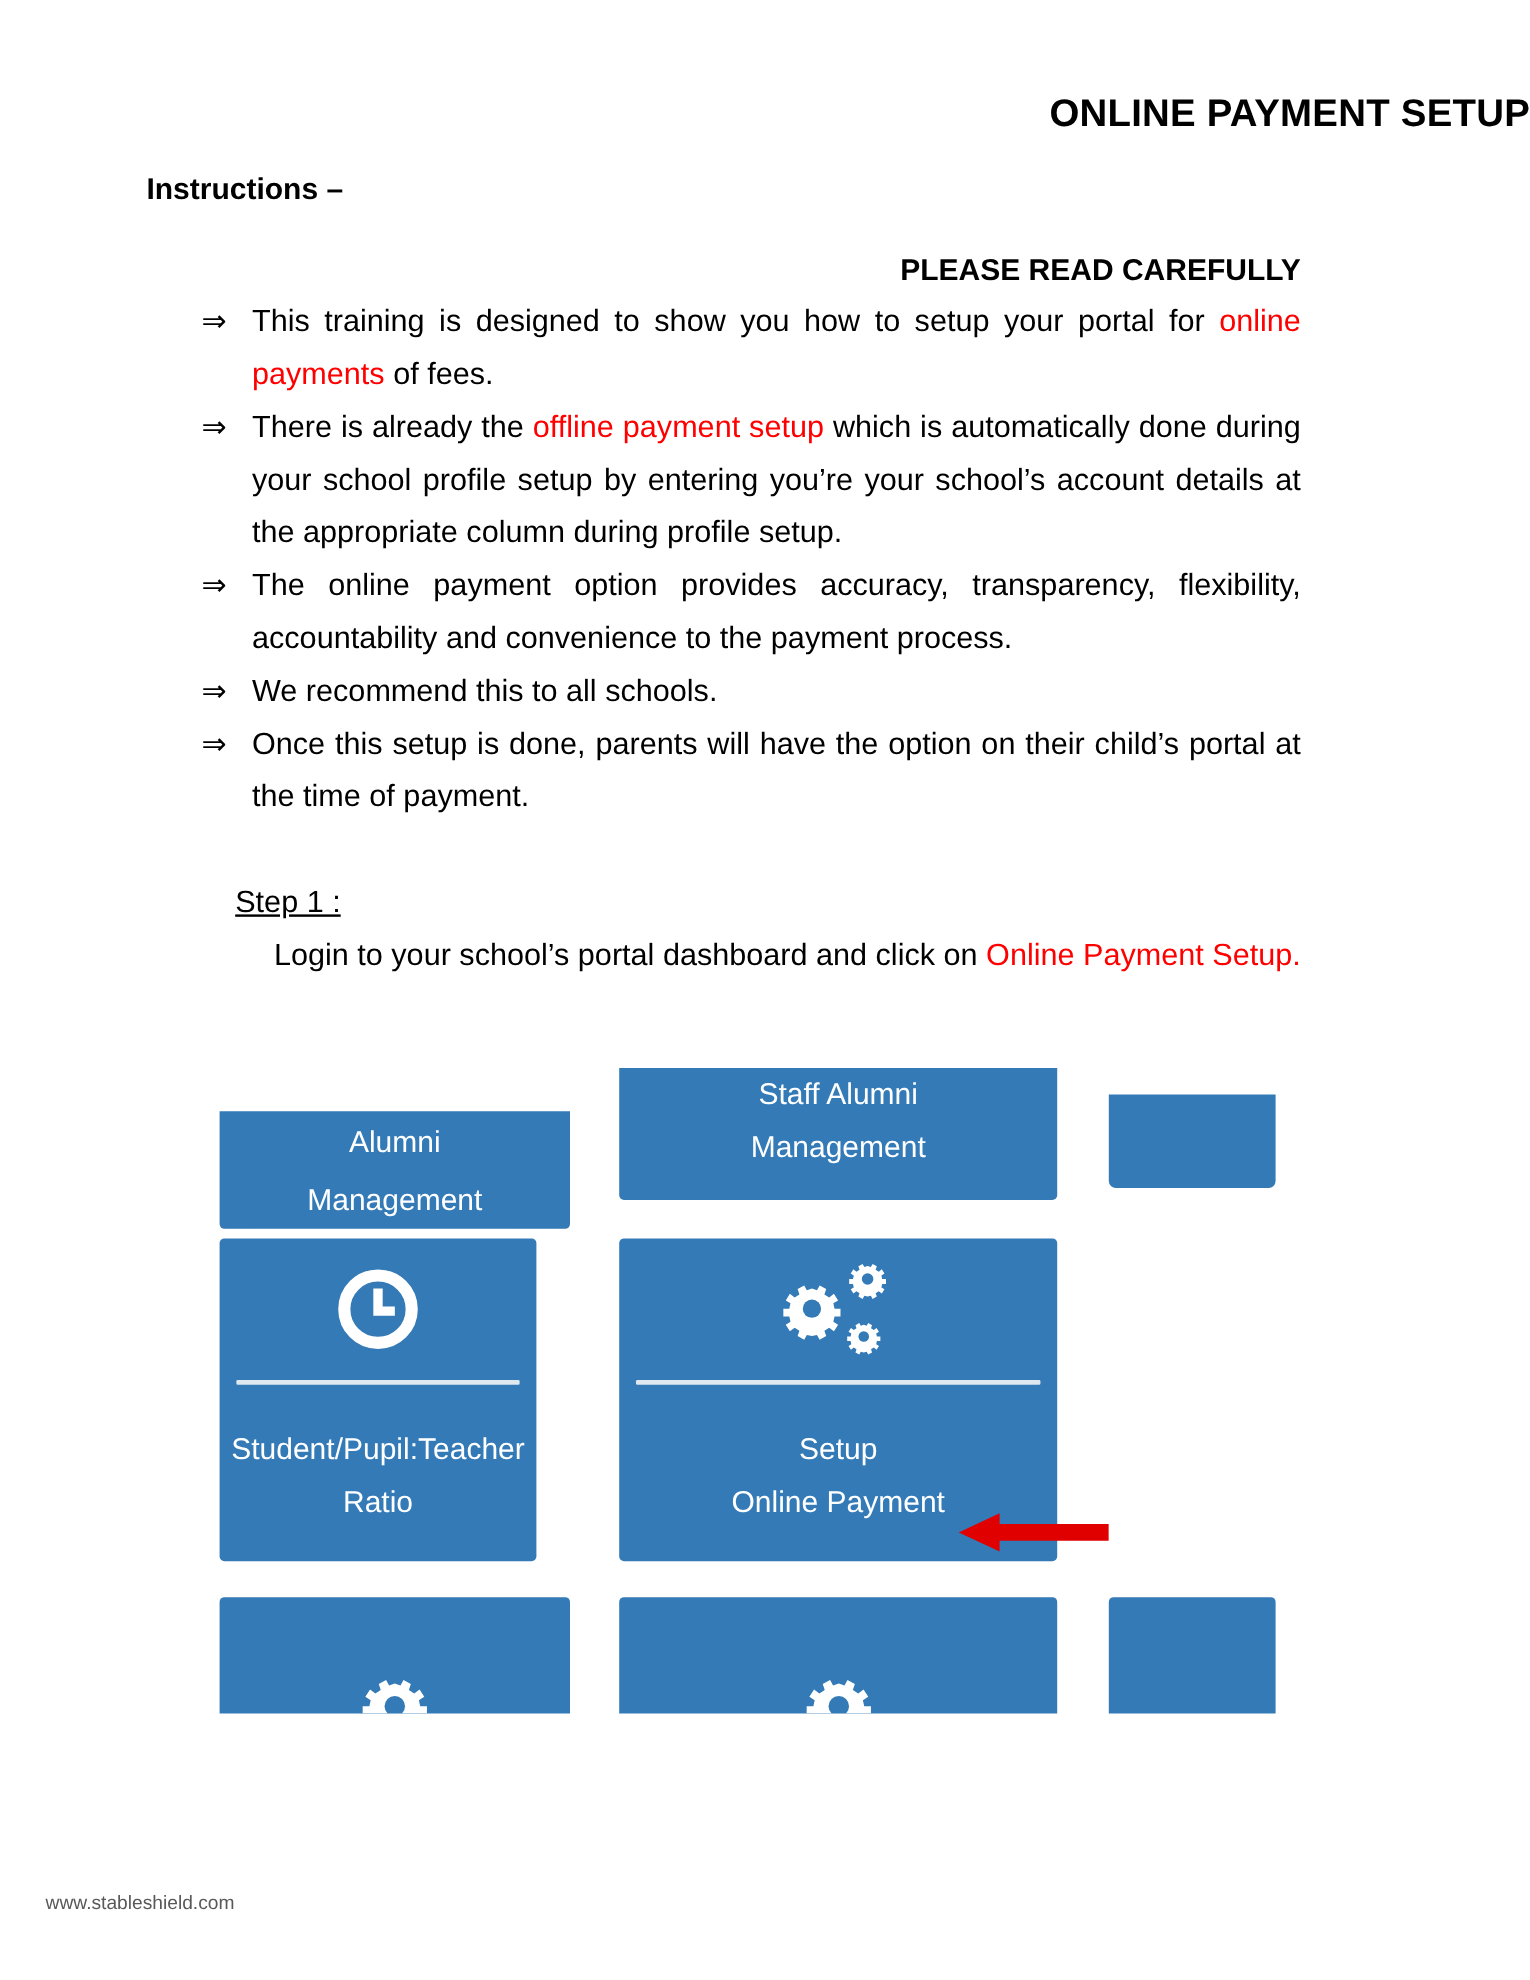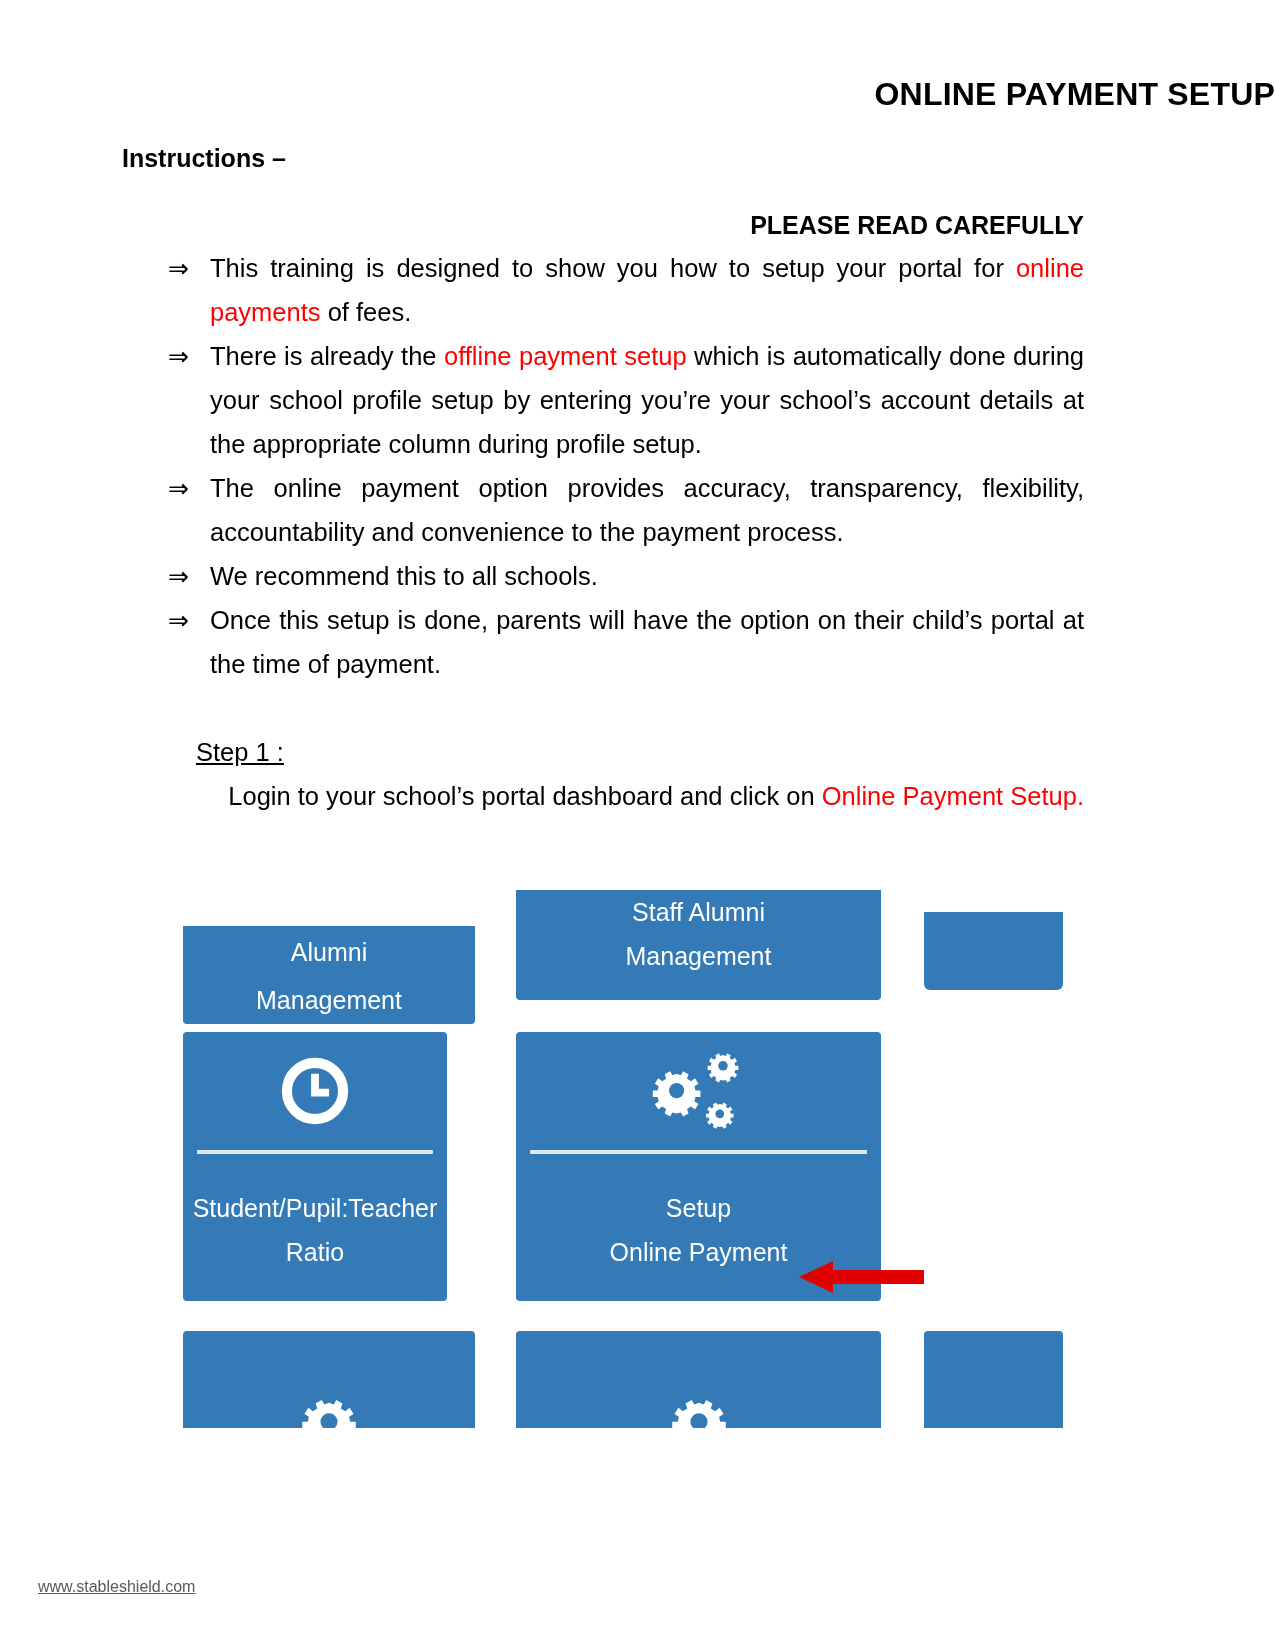--- a/index.html
+++ b/index.html
@@ -179,21 +179,20 @@
   }
 
   
   .footer {
     position: absolute;
     left: 38px;
     top: 1578px;
     font-size: 16px;
     color: #595959;
     font-family: "Liberation Sans", sans-serif;
-    text-decoration: underline;
   }
 </style>
 </head>
 <body>
 
 <div class="page">
 
   <div class="doc-title">ONLINE PAYMENT SETUP</div>
 
   <div class="body-block">

